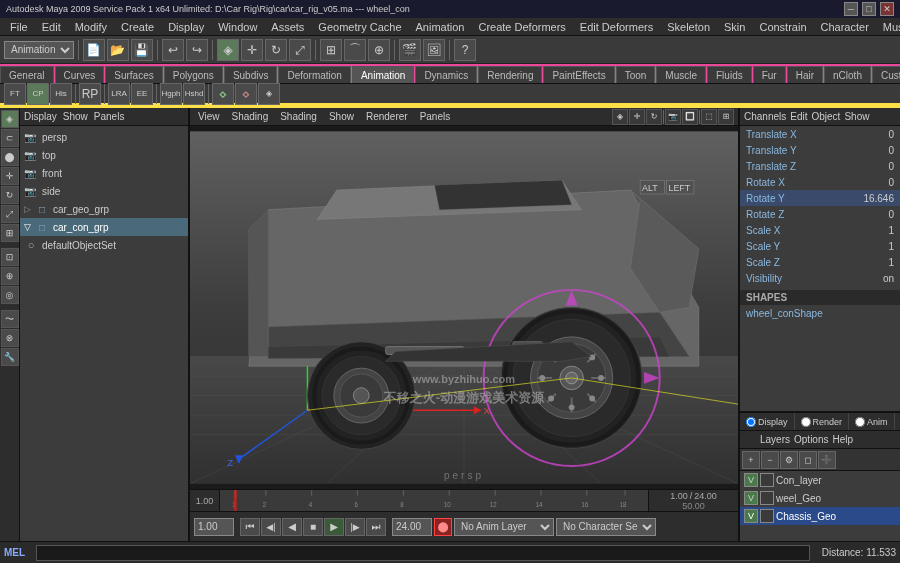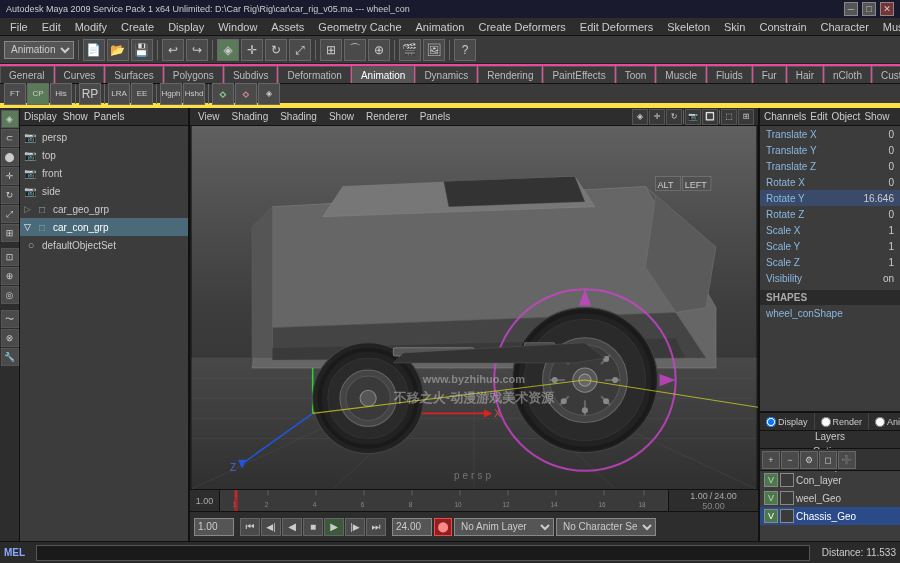--- a/index.html
+++ b/index.html
@@ -205,21 +205,21 @@
     
     #car-svg {
       position: absolute;
       top: 0; left: 0;
       width: 100%;
       height: 100%;
     }
 
     
     #rightpanel {
-      width: 142px;
+      width: 162px;
       background: #3c3c3c;
       border-left: 2px solid #111;
       display: flex;
       flex-direction: column;
     }
     #channel-box {
       flex: 1;
       display: flex;
       flex-direction: column;
     }
@@ -283,24 +283,23 @@
       cursor: pointer;
       display: flex; align-items: center;
       border-right: 1px solid #444;
     }
     #le-header {
       display: flex;
       height: 18px;
       background: #2d2d2d;
       border-bottom: 1px solid #111;
       align-items: center;
-      padding: 0 8px;
+      padding: 0 20px;
       gap: 4px;
       font-size: 10px;
-      flex-direction: column;
     }
     #le-toolbar {
       display: flex;
       height: 22px;
       background: #333;
       border-bottom: 1px solid #111;
       align-items: center;
       padding: 0 2px;
       gap: 1px;
     }

